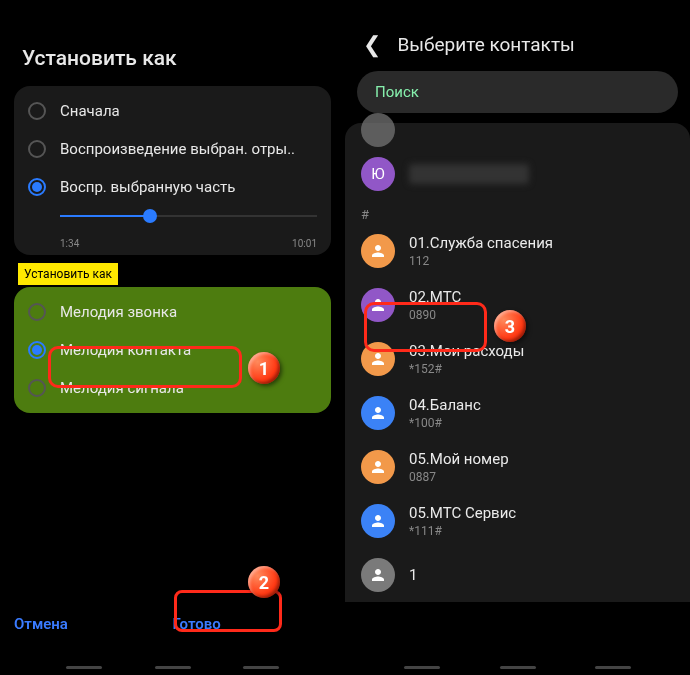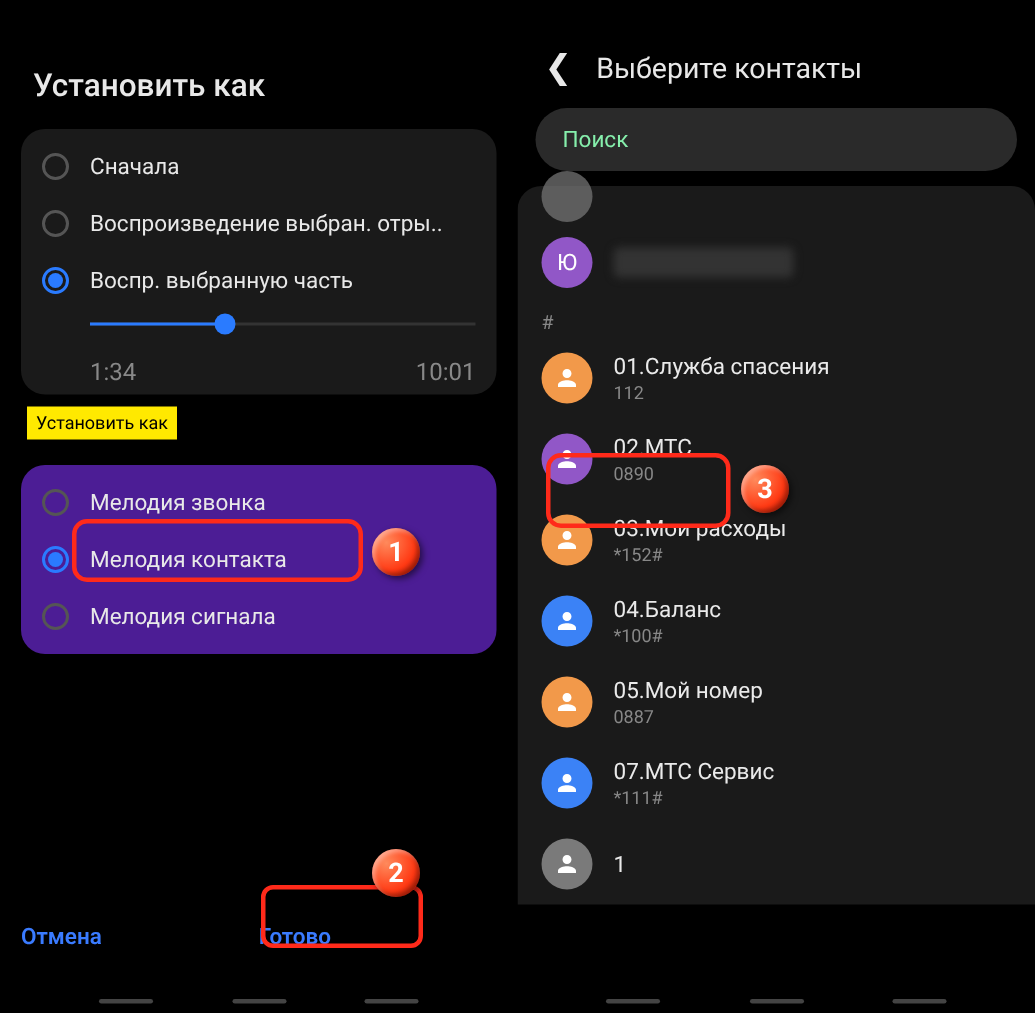--- a/index.html
+++ b/index.html
@@ -15,24 +15,24 @@
   .row { display: flex; align-items: center; padding: 10px 14px; gap: 14px; position: relative; }
   .radio { width: 18px; height: 18px; border: 2px solid #555; border-radius: 50%; flex: 0 0 auto; display: flex; align-items: center; justify-content: center; }
   .radio.checked { border-color: #2a7bff; }
   .radio.checked::after { content: ""; width: 10px; height: 10px; background: #2a7bff; border-radius: 50%; }
   .row-label { font-size: 15px; white-space: nowrap; overflow: hidden; text-overflow: ellipsis; flex: 1; }
   .slider-wrap { padding: 0 14px 8px 46px; }
   .slider { position: relative; height: 20px; }
   .track { position: absolute; left: 0; right: 0; top: 9px; height: 2px; background: #333; }
   .track .fill { position: absolute; left: 0; top: 0; height: 2px; background: #2a7bff; width: 35%; }
   .thumb { position: absolute; left: 35%; top: 50%; width: 14px; height: 14px; background: #2a7bff; border-radius: 50%; transform: translate(-50%, -50%); }
-  .times { display: flex; justify-content: space-between; font-size: 16px; color: #888; padding: 4px 14px 0 46px; }
+  .times { display: flex; justify-content: space-between; font-size: 10px; color: #888; padding: 4px 14px 0 46px; }
 
   .tag { display: inline-block; background: #ffe900; color: #000; font-size: 12px; padding: 4px 6px; margin: 8px 0 2px 4px; }
-  .card2 { background: #4c1d95; border-radius: 16px; padding: 6px 0; margin-top: 15px; }
+  .card2 { background: #4d7c0f; border-radius: 16px; padding: 6px 0; margin-top: 0; }
 
   .hl { position: absolute; border: 3px solid #ff2a1a; border-radius: 10px; pointer-events: none; }
   .hl.row1 { left: 48px; top: 346px; width: 194px; height: 42px; }
   .hl.btn { left: 174px; top: 590px; width: 108px; height: 42px; border-radius: 8px; }
   .hl.contact { left: 364px; top: 302px; width: 123px; height: 50px; }
 
   .step {
     position: absolute; width: 32px; height: 32px;
     background: radial-gradient(circle at 30% 30%, #ff8a5c, #ff3a14 60%, #b81200);
     border-radius: 50%; color: #fff; font-weight: 700; font-size: 18px;
@@ -204,21 +204,21 @@
             <span class="csub">0887</span>
           </div>
       </div>
       <div class="crow">
         <span class="av blue">
             <svg viewBox="0 0 24 24">
               <path d="M12 12c2.2 0 4-1.8 4-4s-1.8-4-4-4-4 1.8-4 4 1.8 4 4 4zm0 2c-2.7 0-8 1.3-8 4v2h16v-2c0-2.7-5.3-4-8-4z"></path>
             </svg>
           </span>
         <div class="cinfo">
-            <span class="cname">07.МТС Сервис</span>
+            <span class="cname">05.МТС Сервис</span>
             <span class="csub">*111#</span>
           </div>
       </div>
       <div class="crow">
         <span class="av gray">
             <svg viewBox="0 0 24 24">
               <path d="M12 12c2.2 0 4-1.8 4-4s-1.8-4-4-4-4 1.8-4 4 1.8 4 4 4zm0 2c-2.7 0-8 1.3-8 4v2h16v-2c0-2.7-5.3-4-8-4z"></path>
             </svg>
           </span>
         <div class="cinfo">

